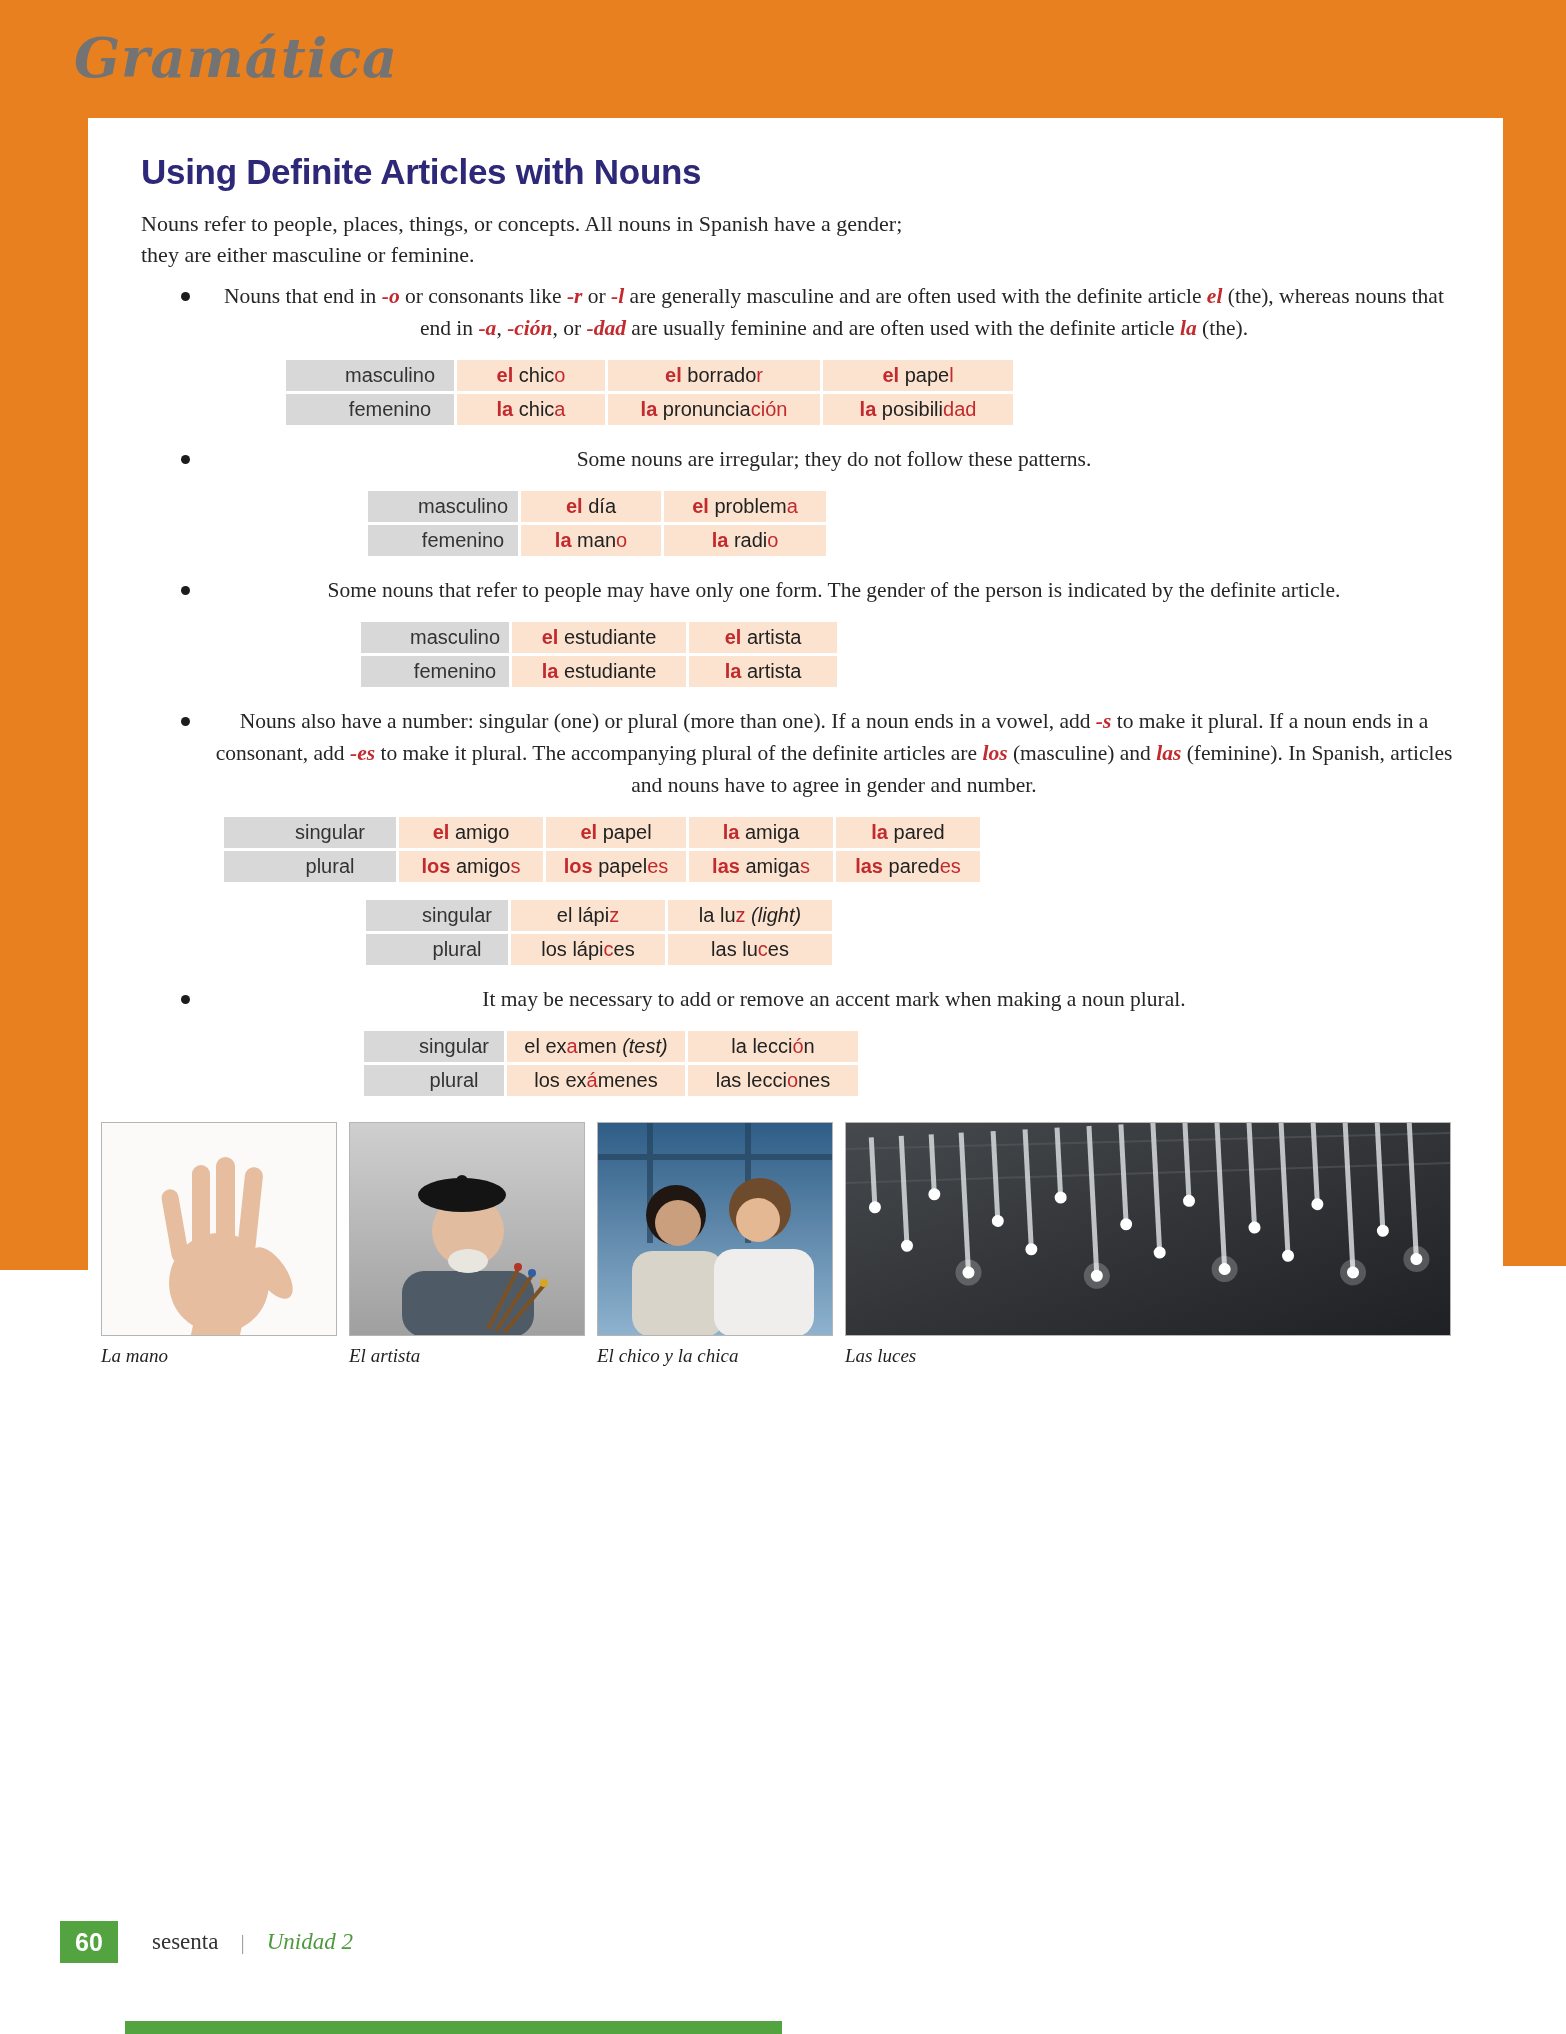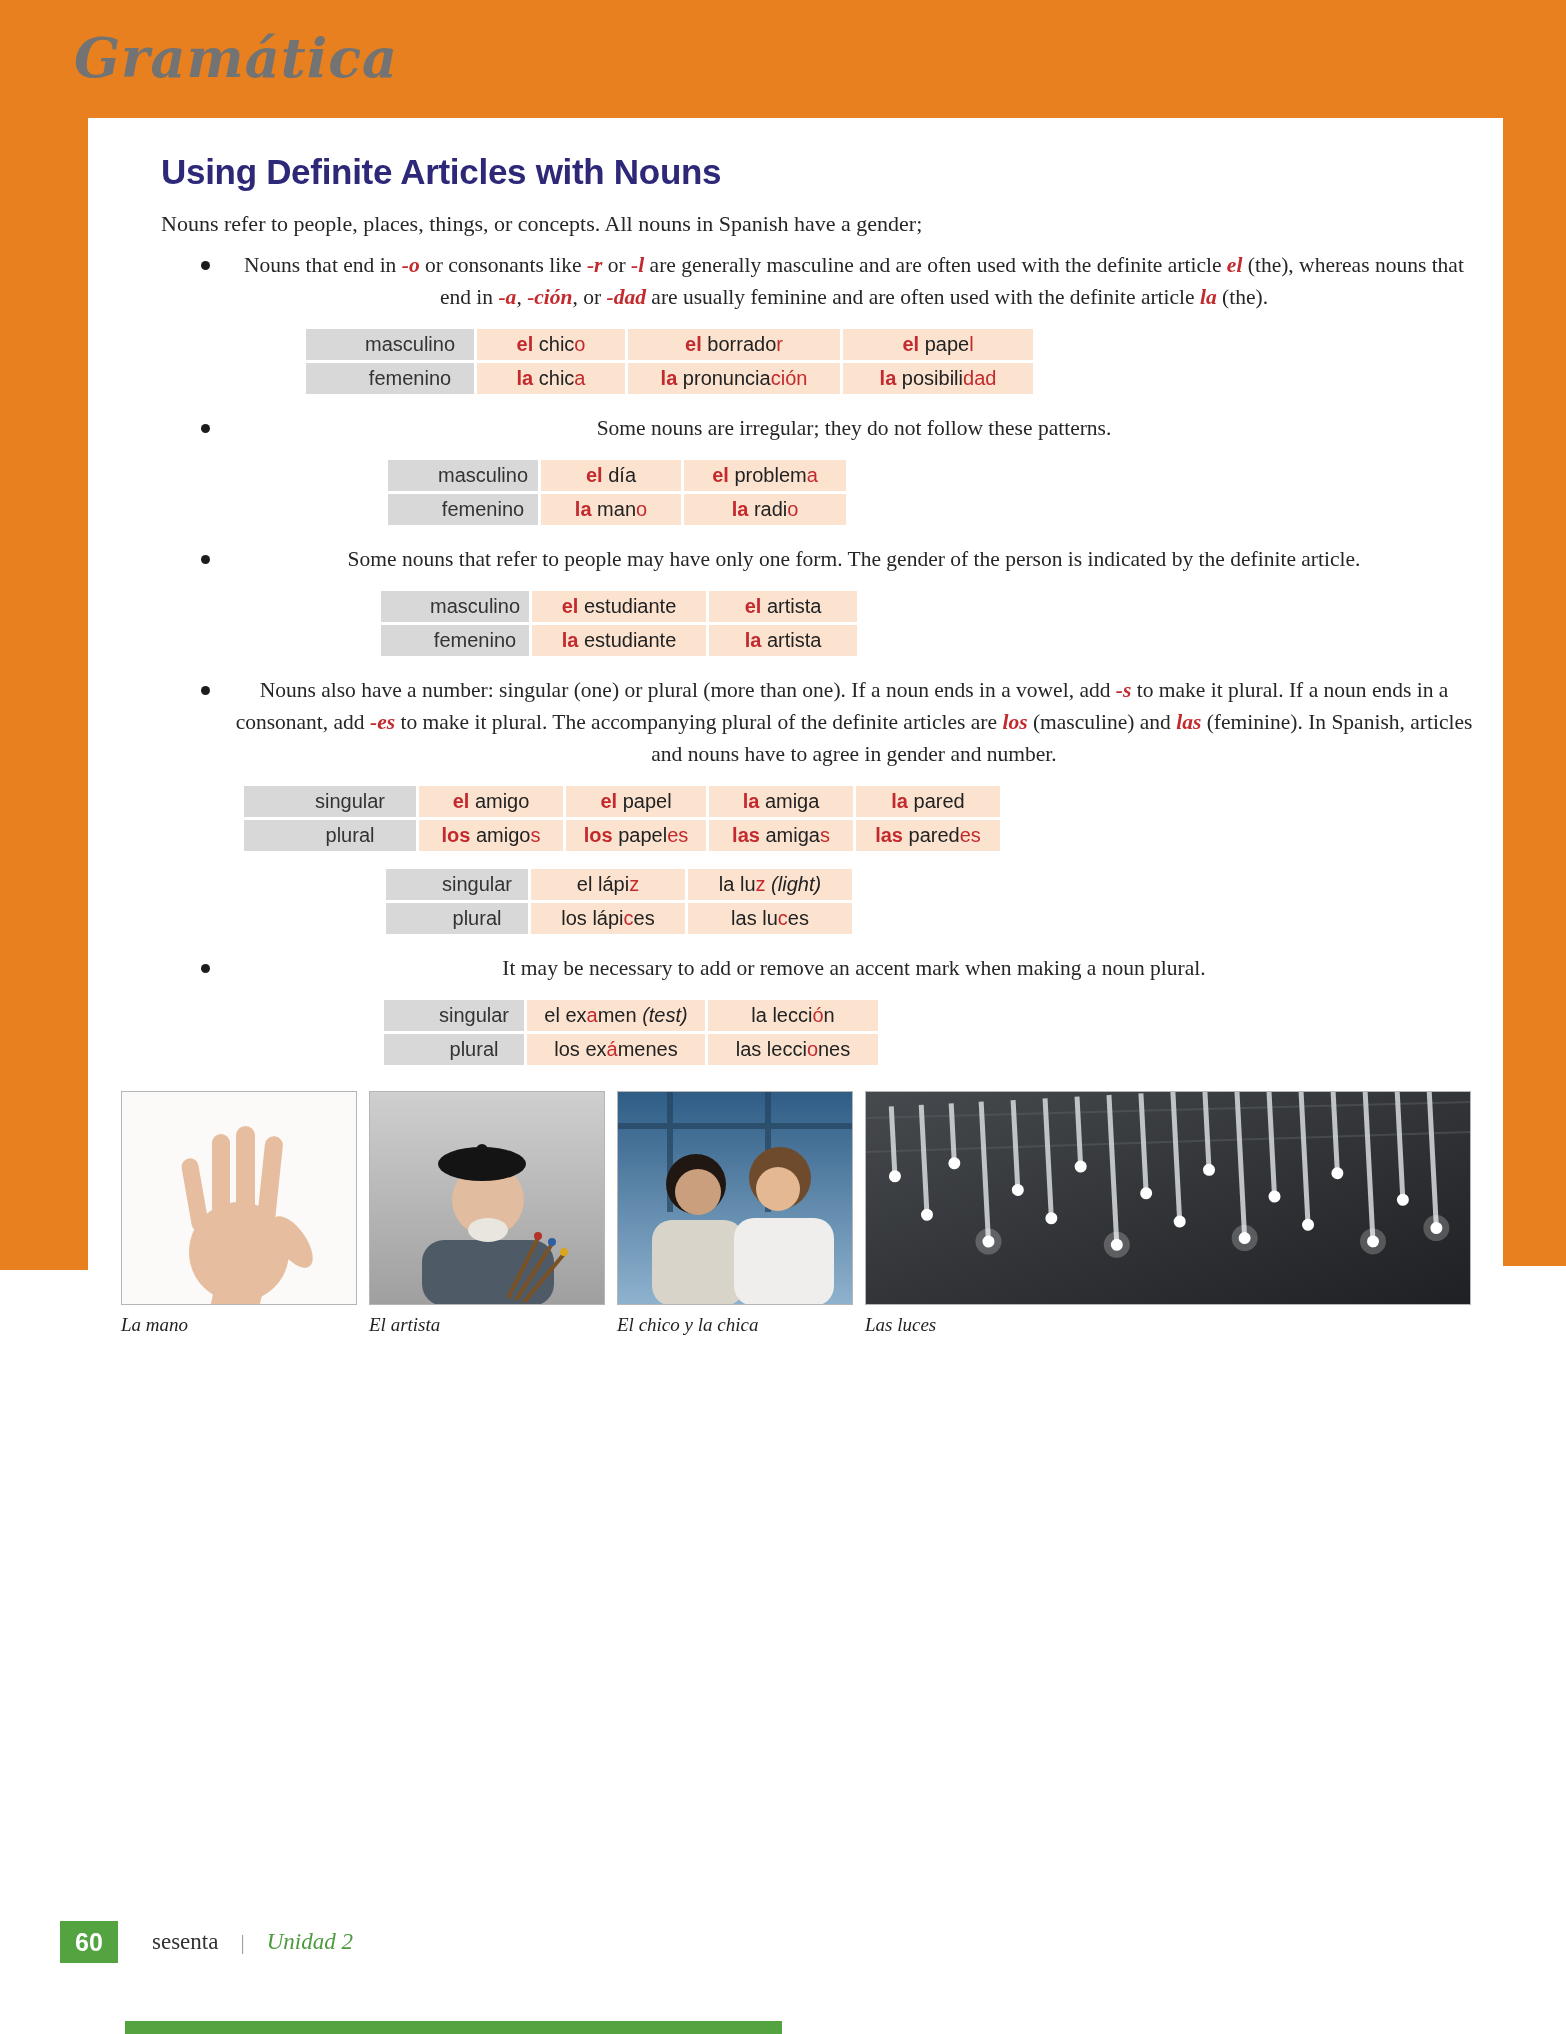--- a/index.html
+++ b/index.html
@@ -11,21 +11,21 @@
   
   .orange-top   { position:absolute; left:0; top:0; width:1566px; height:118px; background:#E8801F; }
   .orange-left  { position:absolute; left:0; top:118px; width:88px; height:1152px; background:#E8801F; }
   .orange-right { position:absolute; left:1503px; top:118px; width:63px; height:1148px; background:#E8801F; }
   .gramatica {
     position:absolute; left:74px; top:26px;
     font-family:"DejaVu Serif", serif; font-style:italic; font-weight:bold;
     font-size:54px; color:#737373; letter-spacing:1px;
   }
   
-  .content { position:absolute; left:104px; top:118px; width:1415px; background:transparent; }
+  .content { position:absolute; left:84px; top:118px; width:1415px; background:transparent; }
   .inner   { padding:34px 40px 0 57px; }
   .section-title {
     font-family:"Liberation Sans", sans-serif; font-weight:bold;
     font-size:35px; color:#2D2878; letter-spacing:-0.3px; margin-bottom:16px;
   }
   .intro { font-size:22px; line-height:31px; margin-bottom:10px; }
   .intro span { display:block; }
   
   .bullet-item { display:flex; margin:9px 0 9px 40px;text-align:center; }
   .bullet-dot  { width:9px; height:9px; background:#1c1c1c; border-radius:50%; margin:12px 19px 0 0; flex:none; }
@@ -85,20 +85,21 @@
 <div class="orange-top"></div>
 <div class="orange-left"></div>
 <div class="orange-right"></div>
 <div class="gramatica">Gramática</div>
 
 <div class="content">
   <div class="inner">
     <h2 class="section-title">Using Definite Articles with Nouns</h2>
     <div class="intro">
       <span>Nouns refer to people, places, things, or concepts. All nouns in Spanish have a gender;</span>
+      <span>they are either masculine or feminine.</span>
     </div>
     <div>
         <div class="bullet-item">
           <span class="bullet-dot"></span>
           <div class="bullet-text"><span>Nouns that end in </span><span class="seg-hl">-o</span><span> or consonants like </span><span class="seg-hl">-r</span><span> or </span><span class="seg-hl">-l</span><span> are generally masculine and are often used with the definite article </span><span class="seg-hl">el</span><span> (the), whereas nouns that end in </span><span class="seg-hl">-a</span><span>, </span><span class="seg-hl">-ción</span><span>, or </span><span class="seg-hl">-dad</span><span> are usually feminine and are often used with the definite article </span><span class="seg-hl">la</span><span> (the).</span></div>
         </div>
         <div class="gtable tbl-1">
           <div class="trow">
             <div class="cell label-cell">masculino</div>
             <div class="cell data-cell"><span class="seg-rb">el </span><span>chic</span><span class="seg-r">o</span></div>

